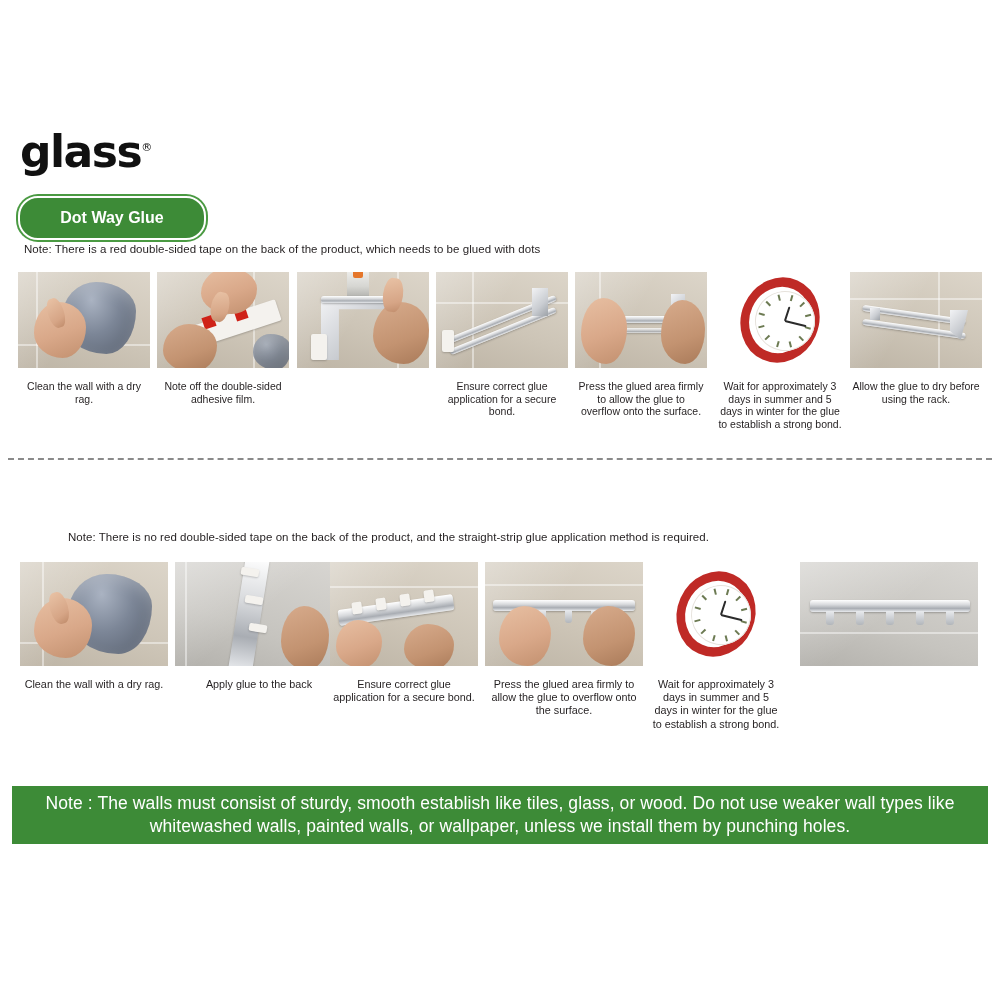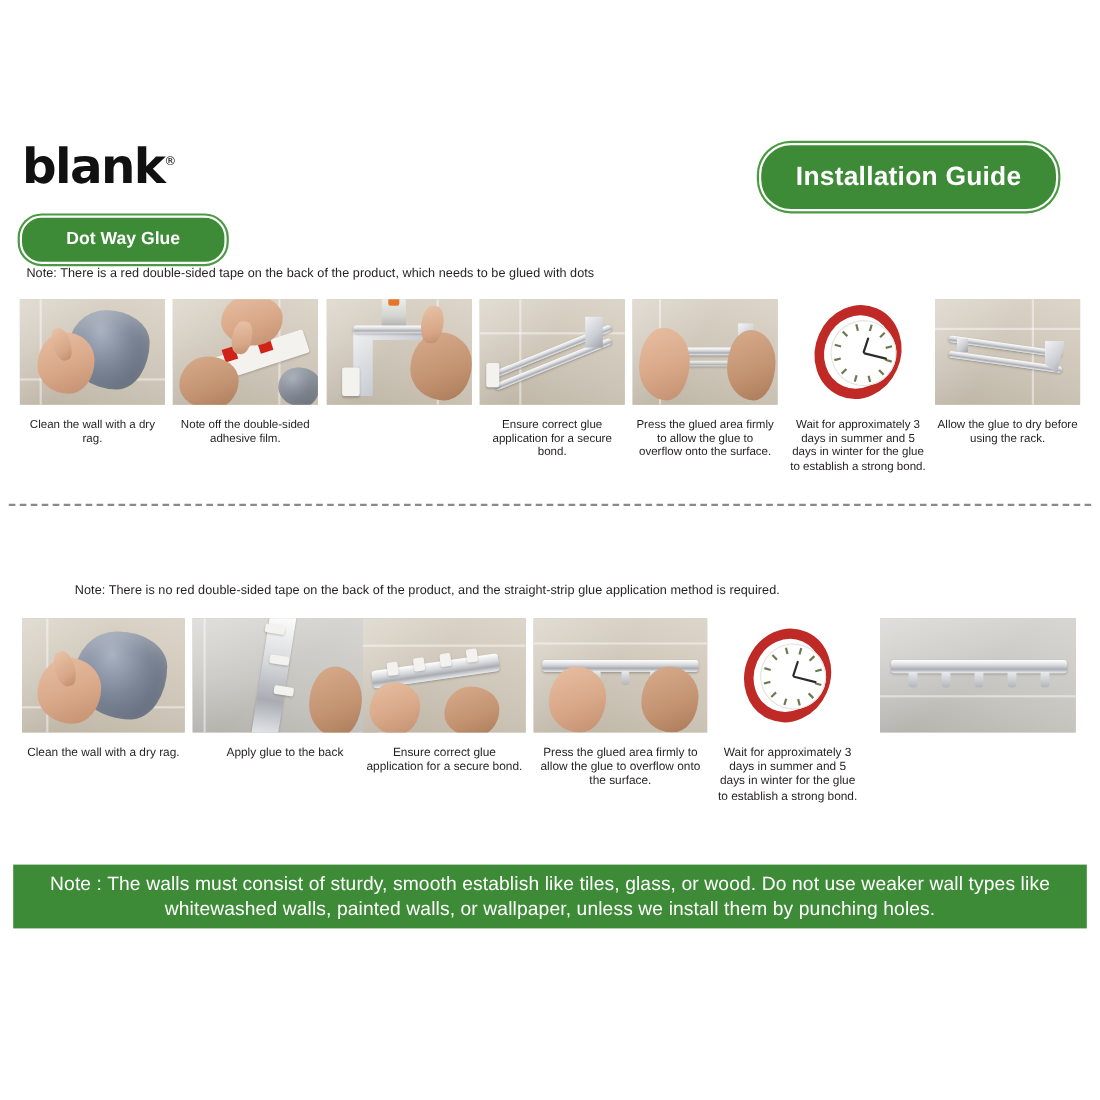--- a/index.html
+++ b/index.html
@@ -166,26 +166,23 @@
     margin:0;color:#ffffff;text-align:center;font-size:17.5px;line-height:23px;
     padding:0 14px;letter-spacing:.1px;
   }
 </style>
 </head>
 <body>
 
 <div class="page">
 
   <div class="header">
-    <div class="logo"><span>blank</span><span class="reg">®</span></div>
+    <div class="logo"><span>glass</span><span class="reg">®</span></div>
   </div>
 
-  <div class="guide-badge">
-    <span>Installation Guide</span>
-  </div>
 
   <div class="pill" id="pill-dot">
     <span>Dot Way Glue</span>
   </div>
   <div class="note-line" id="note-dot">Note: There is a red double-sided tape on the back of the product, which needs to be glued with dots</div>
 
   <div class="strip" id="strip1">
     <div class="strip-row">
 
       <div class="step" style="left:18px;width:132px;">

